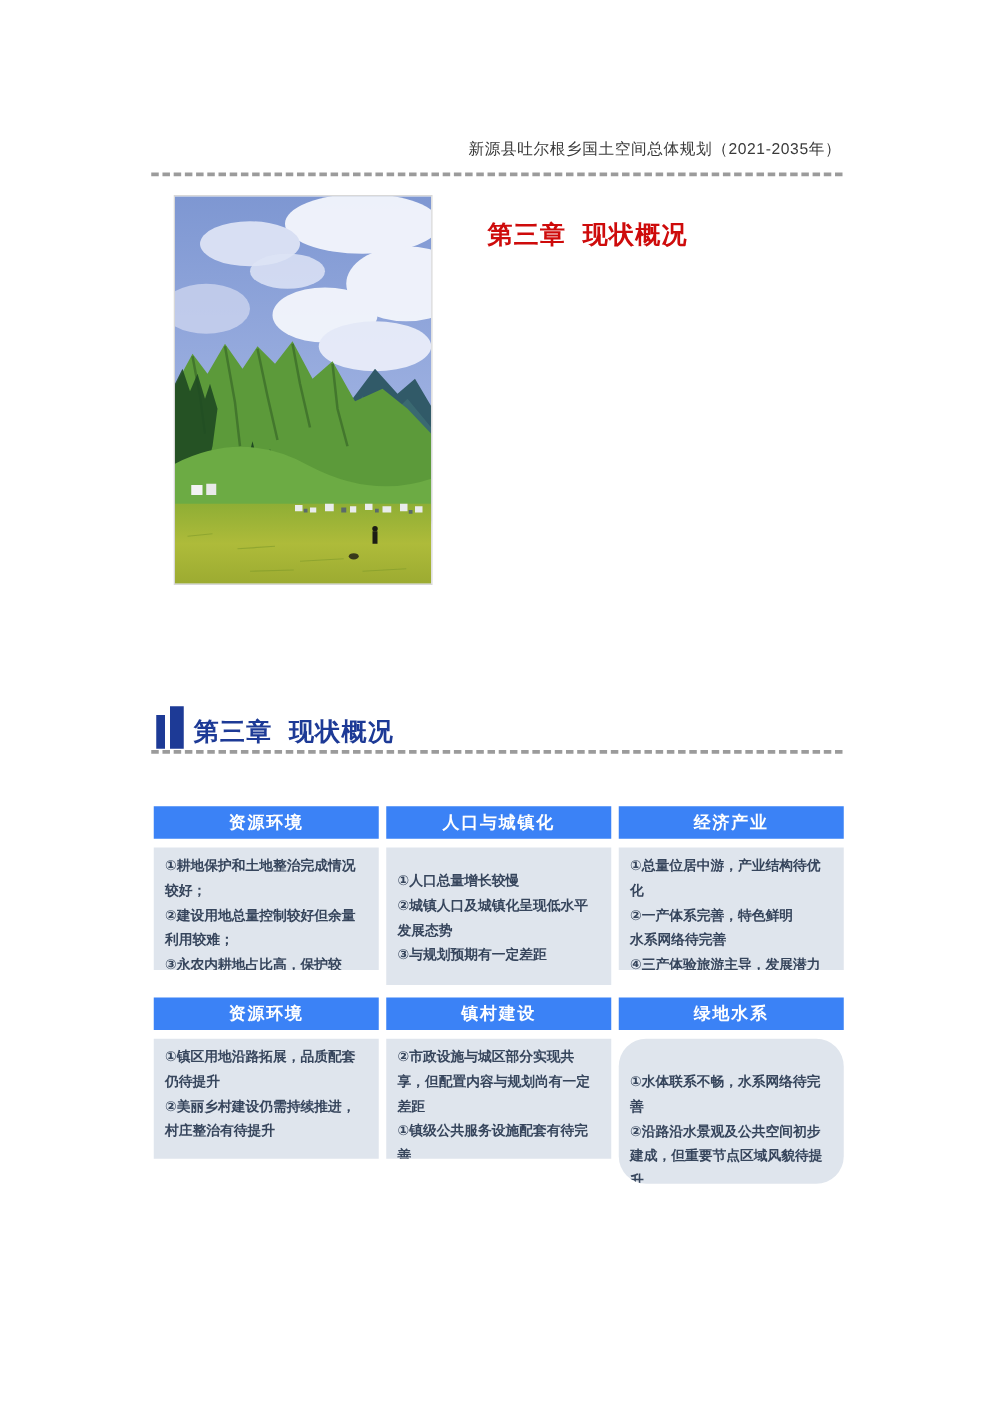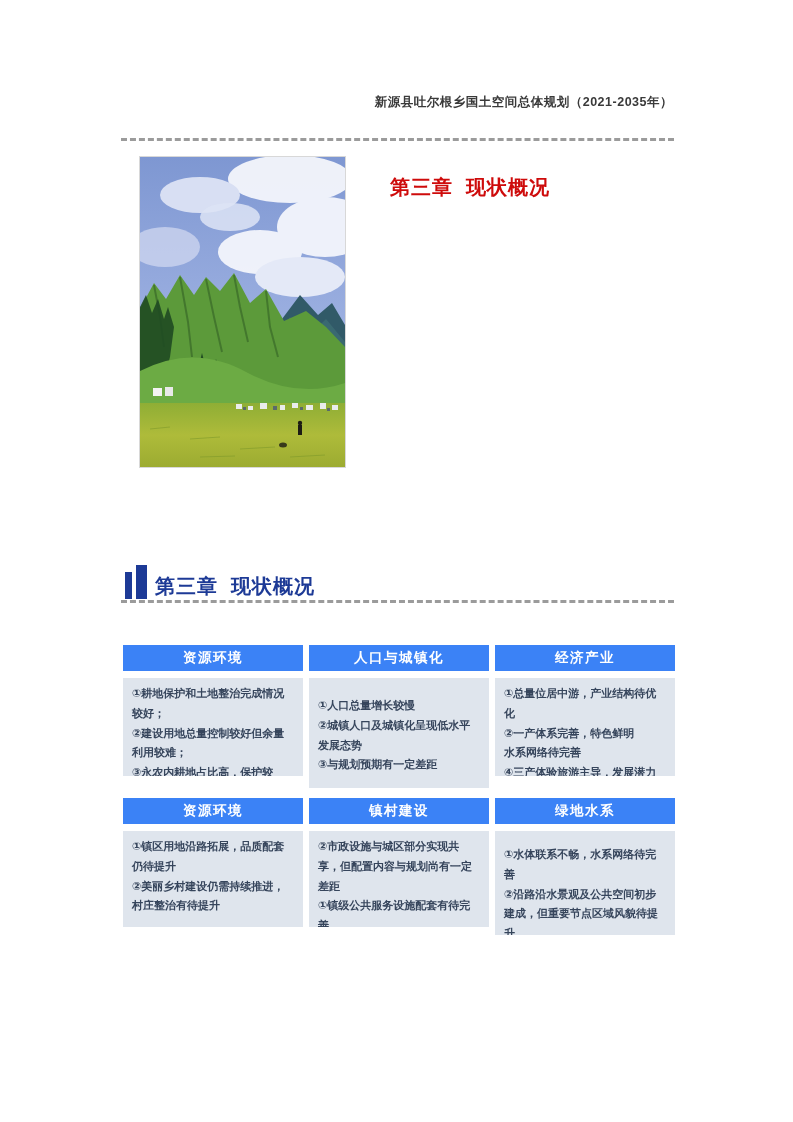--- a/index.html
+++ b/index.html
@@ -2,24 +2,23 @@
 <html><head>
 <meta charset="utf-8">
 <style>
   html,body{margin:0;padding:0;}
   body{
     width:793px;height:1122px;background:#ffffff;position:relative;
     font-family:"Liberation Sans","DejaVu Sans",sans-serif;
     overflow:hidden;
   }
   .doc-header{
-    position:absolute;left:121px;top:94px;width:552px;
+    position:absolute;left:121px;top:111px;width:552px;
     text-align:right;font-size:12.5px;color:#3a3a3a;letter-spacing:.5px;
     white-space:pre;
-    font-weight:bold;
   }
   .dash-line{
     position:absolute;left:121px;width:553px;height:0;
     border-top:3px dashed #9b9b9b;
   }
   .dash-top{top:138px;}
   .dash-mid{top:600px;}
 
   .photo{
     position:absolute;left:140px;top:157px;width:205px;height:310px;
@@ -56,21 +55,21 @@
   }
   .card-body{
     margin-top:7px;background:#dfe5ed;padding:6px 9px;
     font-size:11px;font-weight:bold;color:#36455c;line-height:1.8;
     overflow:hidden;
   }
   .row1 .card-body{height:86px;}
   .row2 .card-body{height:84px;}
   .card-body p{margin:0;}
   .pad-t-lg .card-body{padding-top:18px;}
-  .pad-t-md .card-body{padding-top:14px;}
+  .pad-t-md .card-body{padding-top:26px;border-radius:22px;}
 </style>
 </head>
 <body>
 
 <div class="doc-header">新源县吐尔根乡国土空间总体规划（2021-2035年）</div>
 <div class="dash-line dash-top"></div>
 
 <div class="photo">
   <svg width="205" height="310" viewBox="0 0 205 310" preserveAspectRatio="none">
     <defs>

